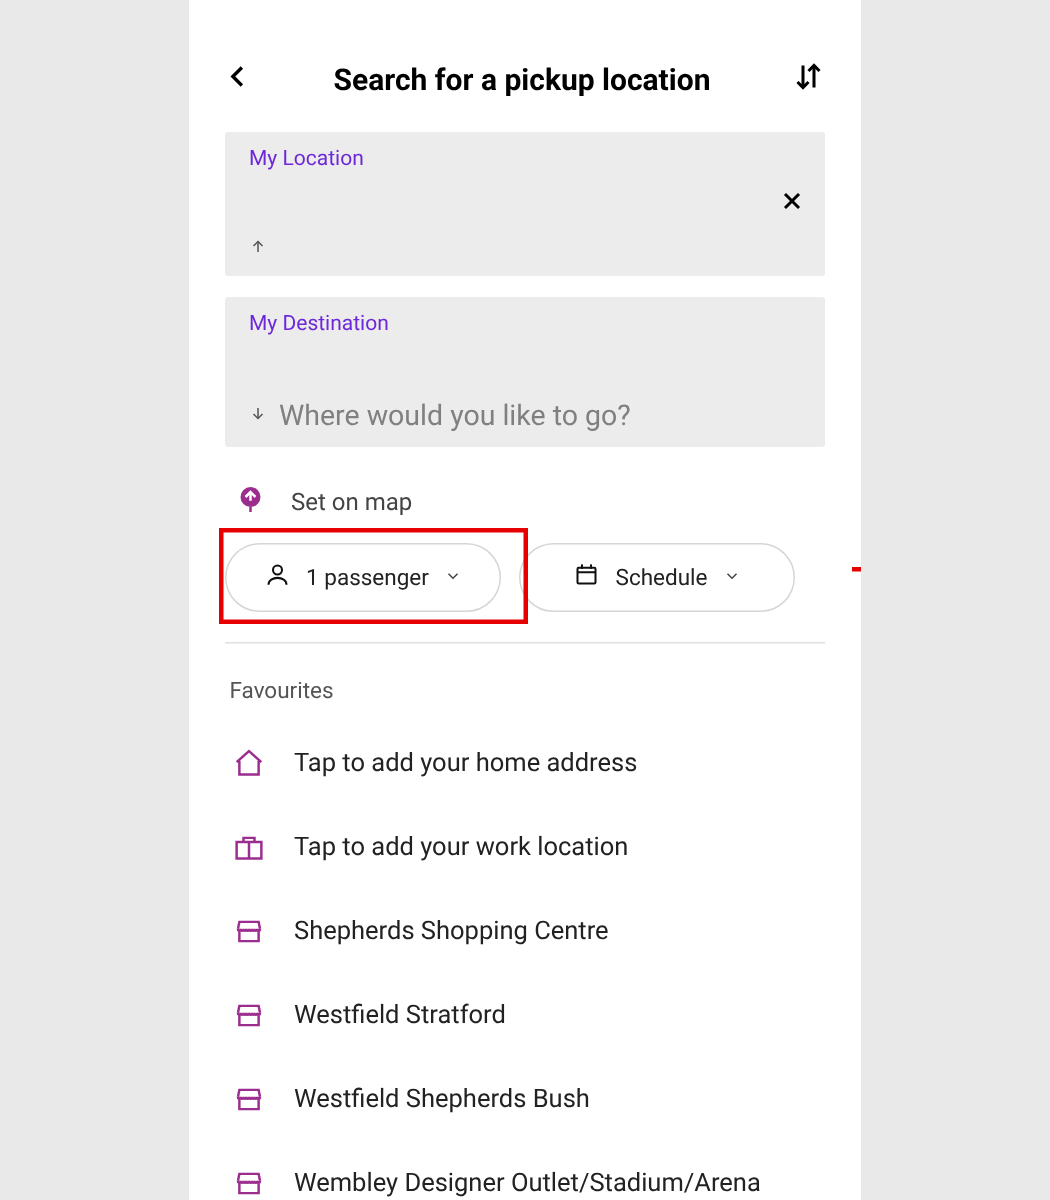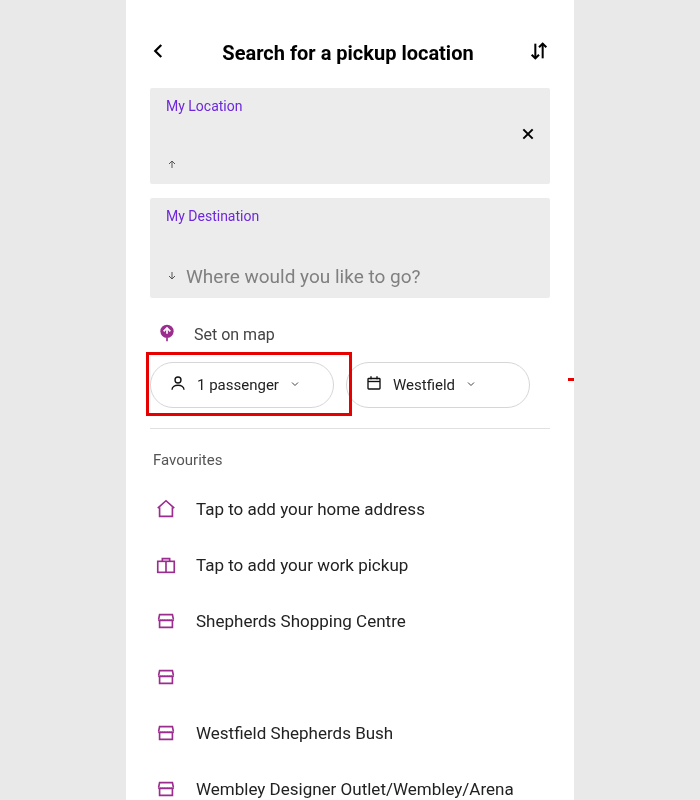--- a/index.html
+++ b/index.html
@@ -82,20 +82,21 @@
     border: 1px solid #d6d6d6;
     border-radius: 30px;
     height: 46px;
     display: flex;
     align-items: center;
     gap: 10px;
     padding: 16px 18px;
     font-size: 15px;
     color: #222;
     background: #fff;
+    justify-content: center;
   }
   .chip svg { width: 18px; height: 18px; stroke: #111; stroke-width: 1.8; fill: none; }
   .chip .chev svg { width: 12px; height: 12px; stroke: #444; stroke-width: 2; fill: none; }
   .highlight-box {
     position: absolute;
     border: 3px solid #e60000;
     top: -10px;
     left: -4px;
     width: 206px;
     height: 64px;
@@ -220,21 +221,21 @@
 
       <div class="chip" style="min-width:184px;">
         <span>
           <svg viewBox="0 0 24 24">
               <rect x="4" y="6" width="16" height="14" rx="1"></rect>
               <line x1="4" y1="10" x2="20" y2="10"></line>
               <line x1="8" y1="3" x2="8" y2="7"></line>
               <line x1="16" y1="3" x2="16" y2="7"></line>
             </svg>
         </span>
-        <span>Westfield</span>
+        <span>Schedule</span>
         <span class="chev">
           <svg viewBox="0 0 24 24">
               <polyline points="6 9 12 15 18 9"></polyline>
             </svg>
         </span>
       </div>
     </div>
 
     <div class="section-title">Favourites</div>
 
@@ -249,57 +250,58 @@
         <span class="fav-label">Tap to add your home address</span>
       </div>
       <div class="fav-item">
         <span class="fav-icon">
           <svg viewBox="0 0 24 24">
               <rect x="3" y="8" width="18" height="12"></rect>
               <path d="M8 8 V5 H16 V8"></path>
               <line x1="12" y1="8" x2="12" y2="20"></line>
             </svg>
         </span>
-        <span class="fav-label">Tap to add your work pickup</span>
+        <span class="fav-label">Tap to add your work location</span>
       </div>
       <div class="fav-item">
         <span class="fav-icon">
           <svg viewBox="0 0 24 24">
               <path d="M4 10 L5 5 H19 L20 10"></path>
               <path d="M4 10 C4 12 6 12 6 10 C6 12 8 12 8 10 C8 12 10 12 10 10 C10 12 12 12 12 10 C12 12 14 12 14 10 C14 12 16 12 16 10 C16 12 18 12 18 10 C18 12 20 12 20 10"></path>
               <path d="M5 12 V19 H19 V12"></path>
             </svg>
         </span>
         <span class="fav-label">Shepherds Shopping Centre</span>
       </div>
       <div class="fav-item">
         <span class="fav-icon">
           <svg viewBox="0 0 24 24">
               <path d="M4 10 L5 5 H19 L20 10"></path>
               <path d="M4 10 C4 12 6 12 6 10 C6 12 8 12 8 10 C8 12 10 12 10 10 C10 12 12 12 12 10 C12 12 14 12 14 10 C14 12 16 12 16 10 C16 12 18 12 18 10 C18 12 20 12 20 10"></path>
               <path d="M5 12 V19 H19 V12"></path>
             </svg>
         </span>
+        <span class="fav-label">Westfield Stratford</span>
       </div>
       <div class="fav-item">
         <span class="fav-icon">
           <svg viewBox="0 0 24 24">
               <path d="M4 10 L5 5 H19 L20 10"></path>
               <path d="M4 10 C4 12 6 12 6 10 C6 12 8 12 8 10 C8 12 10 12 10 10 C10 12 12 12 12 10 C12 12 14 12 14 10 C14 12 16 12 16 10 C16 12 18 12 18 10 C18 12 20 12 20 10"></path>
               <path d="M5 12 V19 H19 V12"></path>
             </svg>
         </span>
         <span class="fav-label">Westfield Shepherds Bush</span>
       </div>
       <div class="fav-item">
         <span class="fav-icon">
           <svg viewBox="0 0 24 24">
               <path d="M4 10 L5 5 H19 L20 10"></path>
               <path d="M4 10 C4 12 6 12 6 10 C6 12 8 12 8 10 C8 12 10 12 10 10 C10 12 12 12 12 10 C12 12 14 12 14 10 C14 12 16 12 16 10 C16 12 18 12 18 10 C18 12 20 12 20 10"></path>
               <path d="M5 12 V19 H19 V12"></path>
             </svg>
         </span>
-        <span class="fav-label">Wembley Designer Outlet/Wembley/Arena</span>
+        <span class="fav-label">Wembley Designer Outlet/Stadium/Arena</span>
       </div>
     </div>
 
   </div>
 </div>
 
 </body></html>

